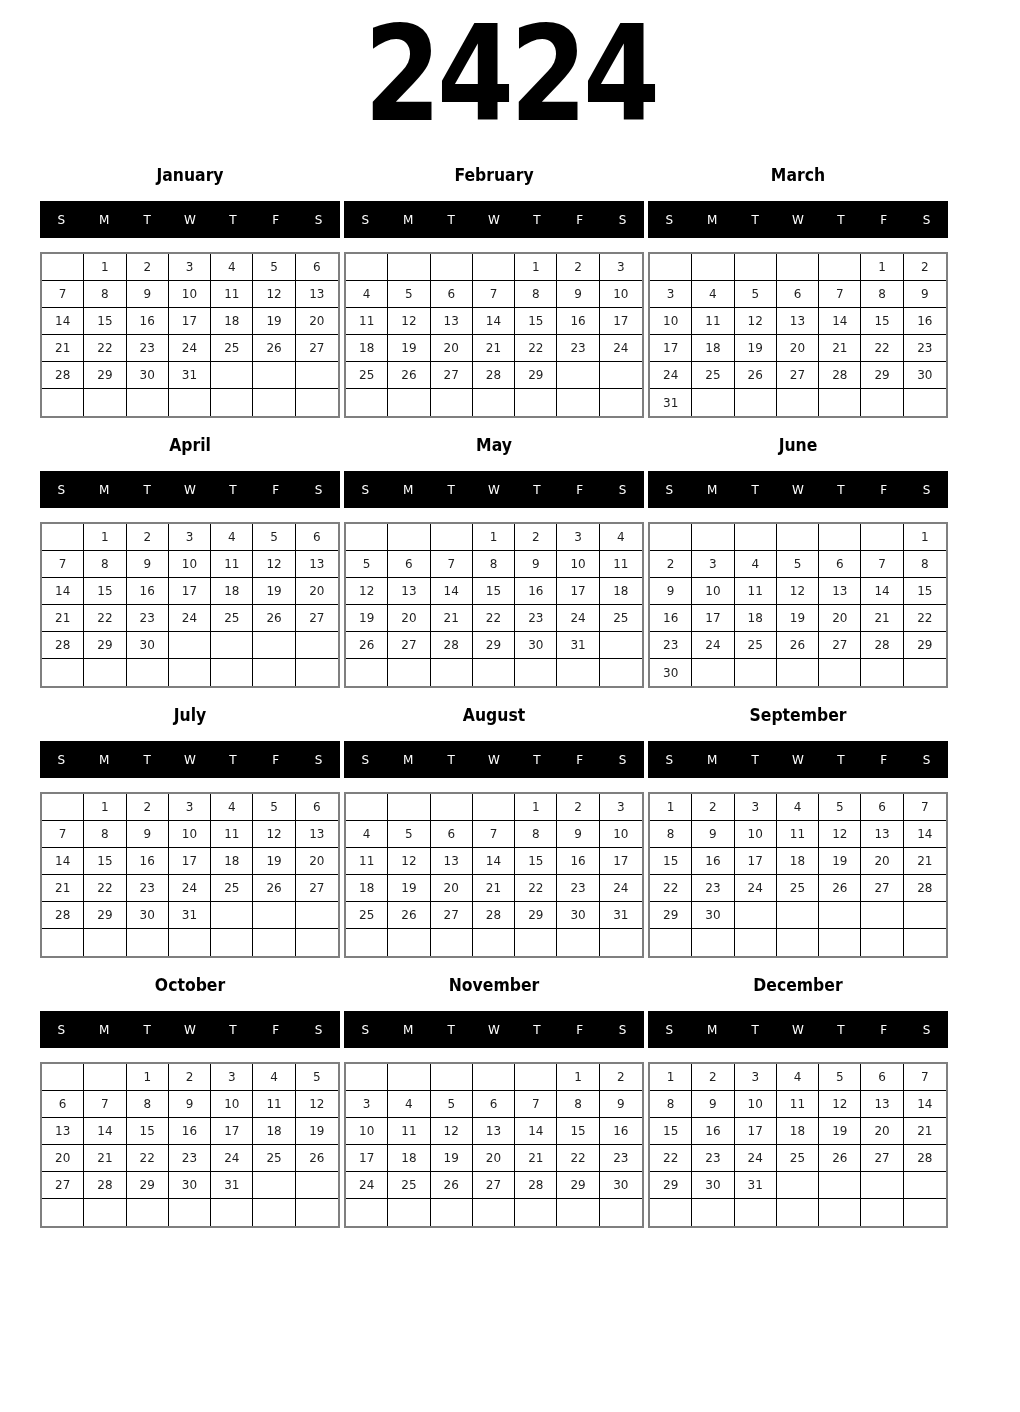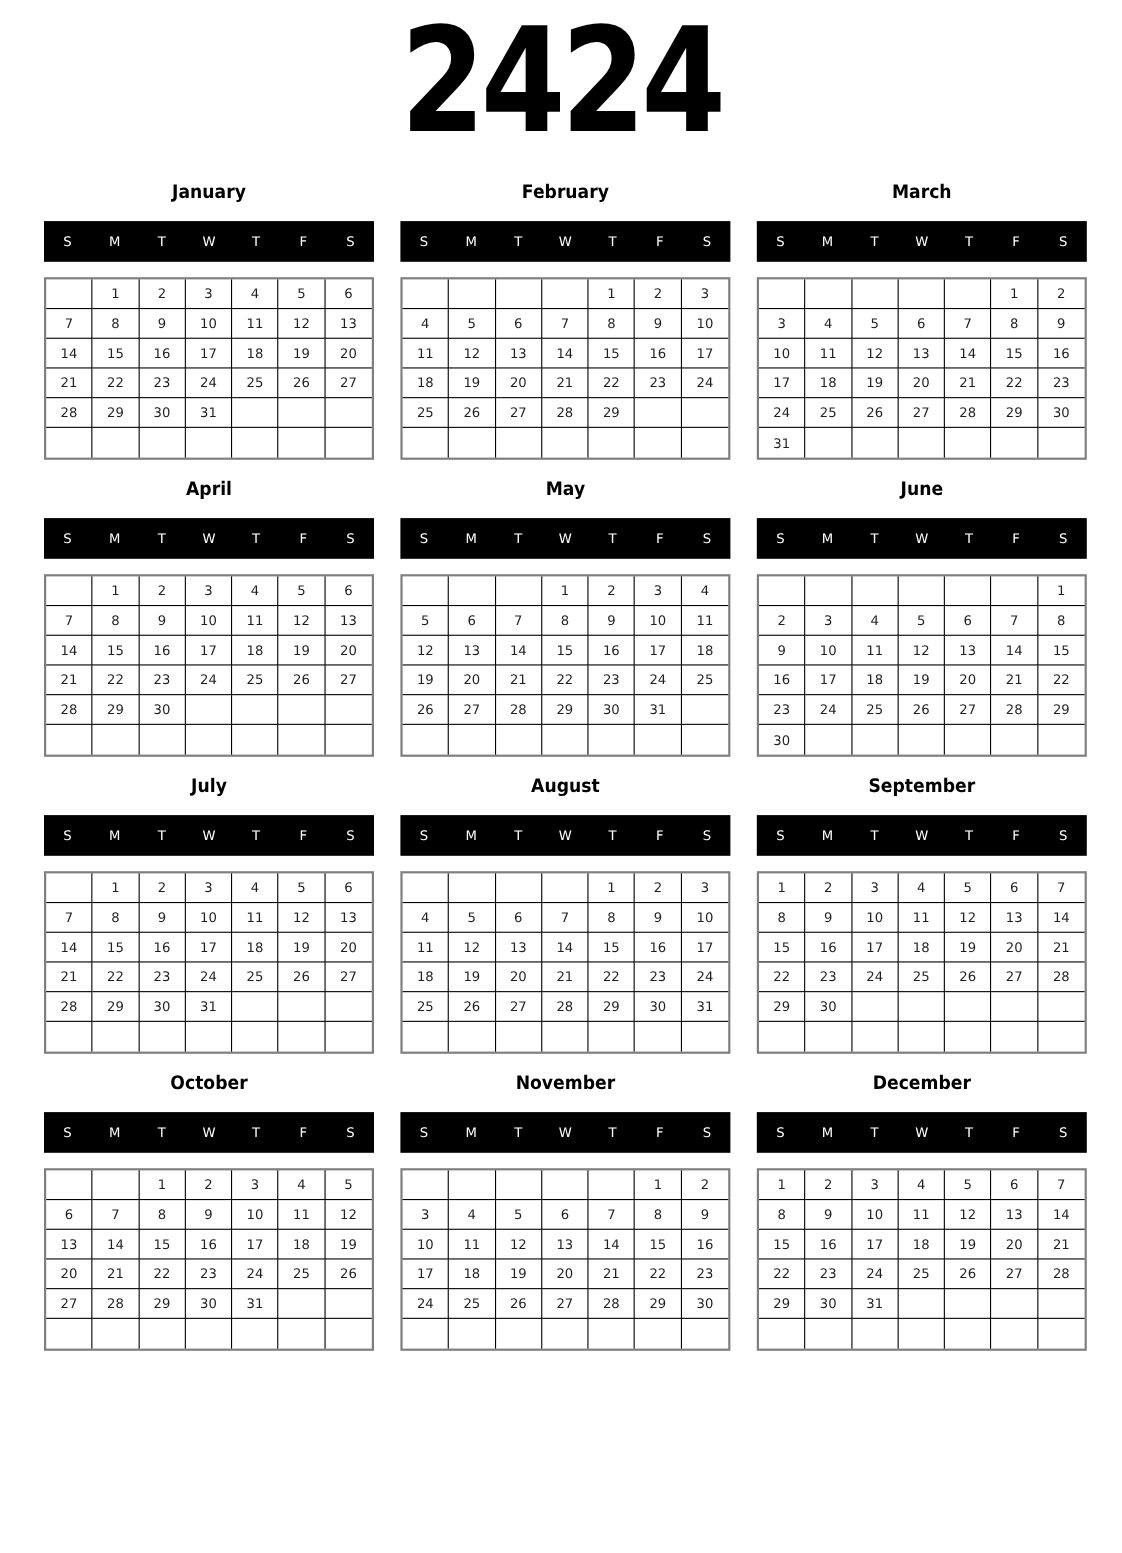--- a/index.html
+++ b/index.html
@@ -19,21 +19,21 @@
     font-weight: bold;
     letter-spacing: -5px;
     transform: scaleX(0.84);
     transform-origin: center;
     line-height: 1;
     white-space: nowrap;
   }
   .months {
     display: grid;
     grid-template-columns: repeat(3, 300px);
-    column-gap: 24px;
+    column-gap: 4px;
     padding: 0 40px;
   }
   .month { margin-top: 14px; }
   .month-title {
     text-align: center;
     font-size: 17px;
     font-weight: bold;
     height: 26px;
     line-height: 26px;
     margin-bottom: 13px;

